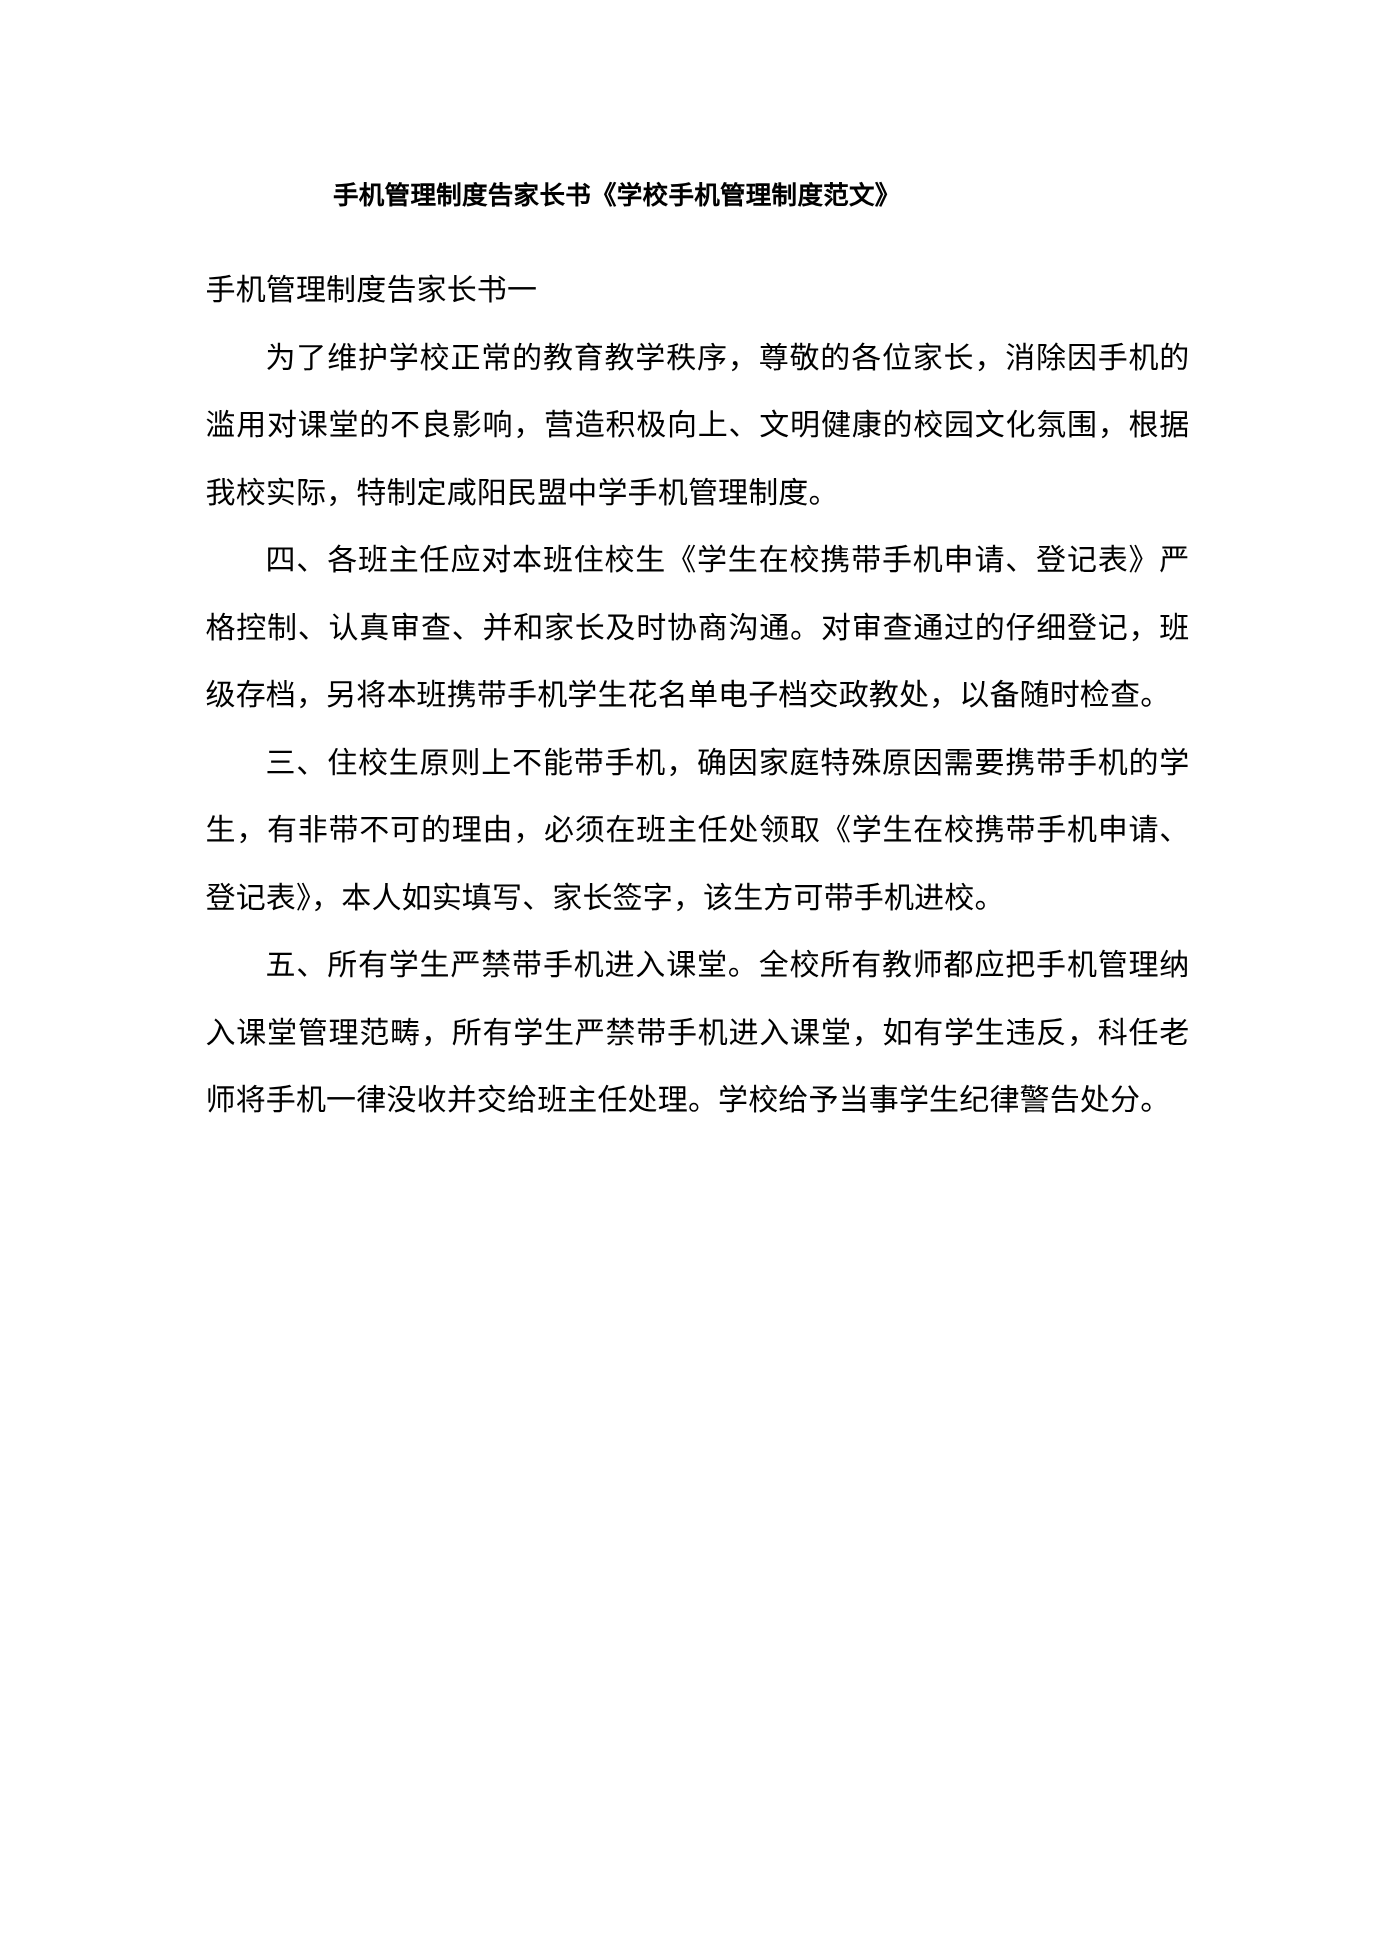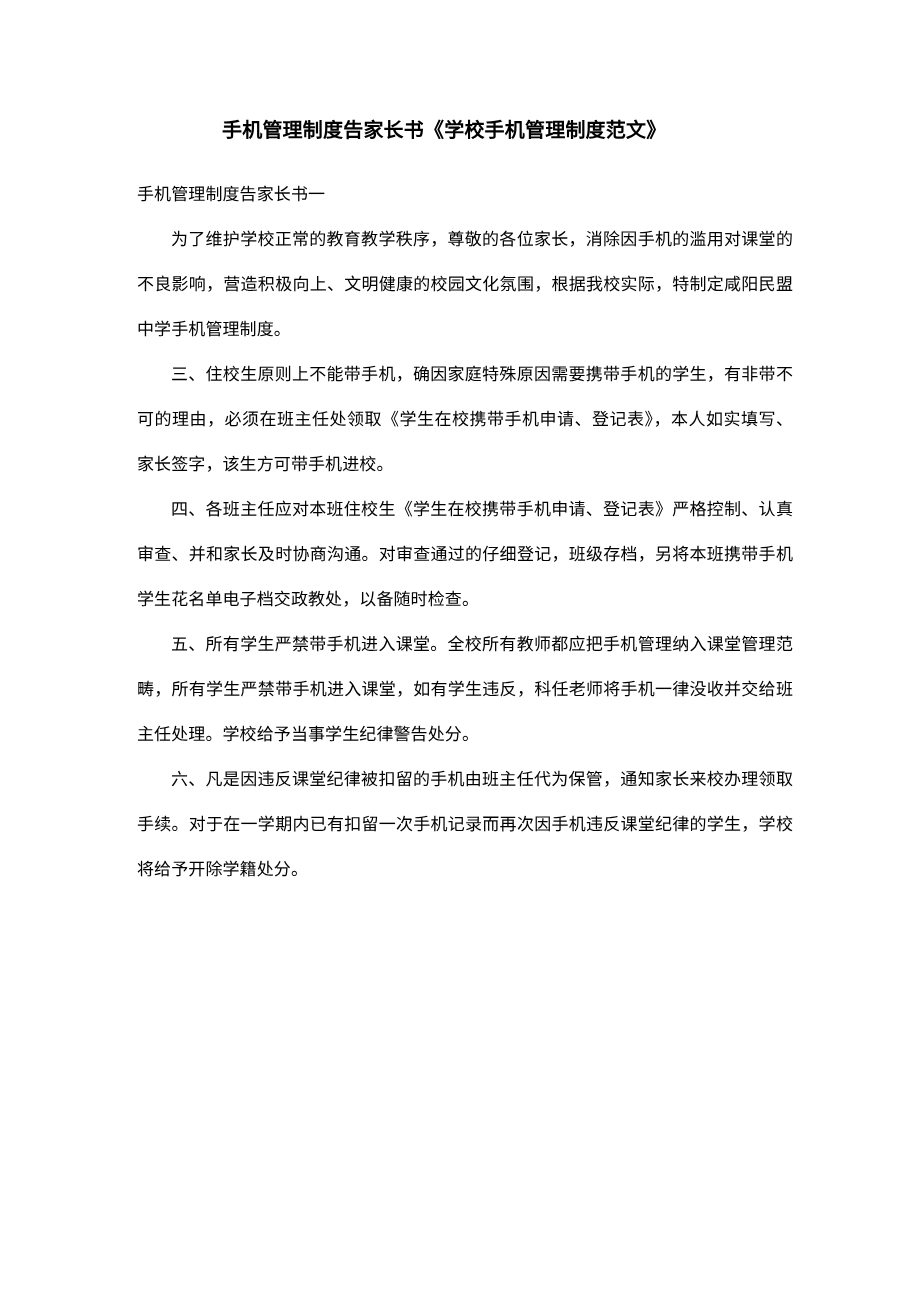--- a/index.html
+++ b/index.html
@@ -21,31 +21,31 @@
     background: #ffffff;
     overflow: hidden;
   }
   .doc-body {
     position: absolute;
     left: 137px;
     top: 108px;
     width: 656px;
   }
   .doc-title {
-    font-size: 20px;
+    font-size: 17px;
     font-weight: bold;
     line-height: 45px;
     text-align: left;
     padding-left: 85px;
     margin: 0 0 19px 0;
     letter-spacing: 0.2px;
     white-space: nowrap;
   }
   .para {
-    font-size: 17px;
+    font-size: 20px;
     line-height: 45px;
     margin: 0;
     text-align: justify;
     text-justify: inter-ideograph;
     letter-spacing: 0.1px;
   }
   .para.indent {
     text-indent: 2em;
   }
   .para.plain {
@@ -55,19 +55,18 @@
 </style>
 </head>
 <body>
 
 <div class="page">
   <div class="doc-body">
     <h1 class="doc-title">手机管理制度告家长书《学校手机管理制度范文》</h1>
     <div id="paragraph-container">
         <p class="para plain">手机管理制度告家长书一</p>
         <p class="para indent">为了维护学校正常的教育教学秩序，尊敬的各位家长，消除因手机的滥用对课堂的不良影响，营造积极向上、文明健康的校园文化氛围，根据我校实际，特制定咸阳民盟中学手机管理制度。</p>
+        <p class="para indent">四、各班主任应对本班住校生《学生在校携带手机申请、登记表》严格控制、认真审查、并和家长及时协商沟通。对审查通过的仔细登记，班级存档，另将本班携带手机学生花名单电子档交政教处，以备随时检查。</p>
         <p class="para indent">三、住校生原则上不能带手机，确因家庭特殊原因需要携带手机的学生，有非带不可的理由，必须在班主任处领取《学生在校携带手机申请、登记表》，本人如实填写、家长签字，该生方可带手机进校。</p>
-        <p class="para indent">四、各班主任应对本班住校生《学生在校携带手机申请、登记表》严格控制、认真审查、并和家长及时协商沟通。对审查通过的仔细登记，班级存档，另将本班携带手机学生花名单电子档交政教处，以备随时检查。</p>
         <p class="para indent">五、所有学生严禁带手机进入课堂。全校所有教师都应把手机管理纳入课堂管理范畴，所有学生严禁带手机进入课堂，如有学生违反，科任老师将手机一律没收并交给班主任处理。学校给予当事学生纪律警告处分。</p>
-        <p class="para indent">六、凡是因违反课堂纪律被扣留的手机由班主任代为保管，通知家长来校办理领取手续。对于在一学期内已有扣留一次手机记录而再次因手机违反课堂纪律的学生，学校将给予开除学籍处分。</p>
       </div>
   </div>
 </div>
 
 </body></html>

